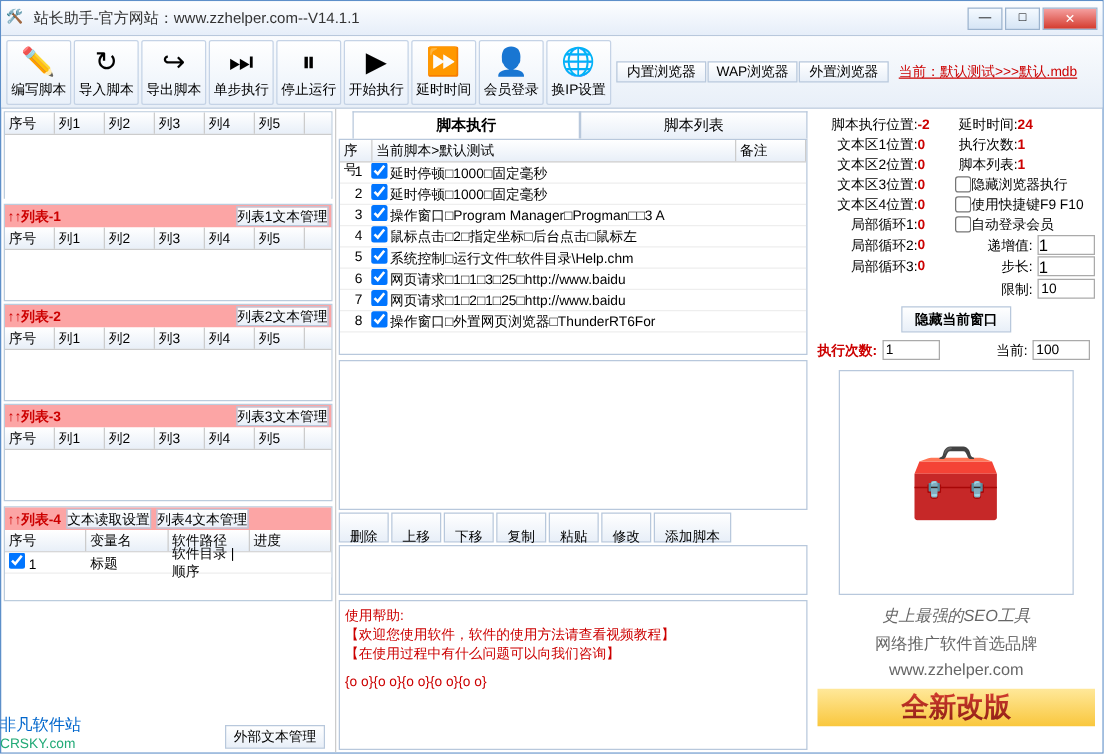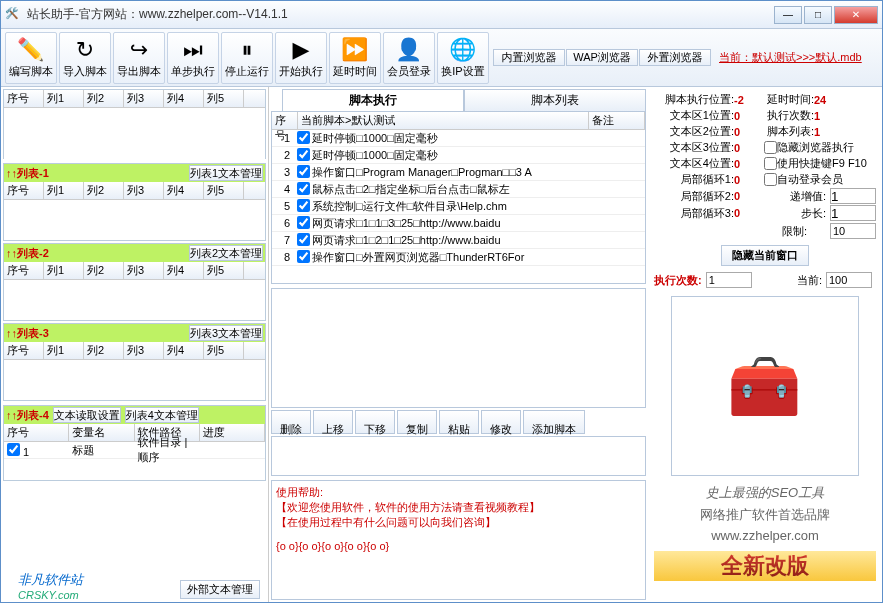--- a/index.html
+++ b/index.html
@@ -16,21 +16,21 @@
 .tbtn .ico { font-size: 22px; height: 28px; display: flex; align-items: center; }
 .tbtn .lbl { font-size: 11px; }
 .tool-right { display: flex; flex-direction: row; gap: 1px; margin-left: 2px; }
 .tool-right button { width: 72px; height: 17px; font-size: 11px; background: linear-gradient(#fff,#e8eff8); border: 1px solid #b8c8dc; cursor: pointer; }
 .db-link { color: #c00; text-decoration: underline; font-size: 11px; margin-left: 8px; cursor: pointer; }
 .content { flex: 1; display: flex; overflow: hidden; }
 .left-col { width: 268px; display: flex; flex-direction: column; border-right: 1px solid #ccc; }
 .mid-col { flex: 1; display: flex; flex-direction: column; }
 .right-col { width: 234px; padding: 4px 6px; overflow: hidden; }
 .panel { border: 1px solid #bcd; margin: 2px; }
-.panel-hdr { height: 18px; background: #bef264; display: flex; align-items: center; padding: 0 2px; gap: 4px; }
+.panel-hdr { height: 18px; background: #fca5a5; display: flex; align-items: center; padding: 0 2px; gap: 4px; }
 .panel-hdr .lbl { color: #c00; font-weight: bold; font-size: 11px; }
 .panel-hdr button { font-size: 11px; height: 16px; background: linear-gradient(#fff,#e8eff8); border: 1px solid #b8c8dc; cursor: pointer; padding: 0 0; }
 .list-hdr { display: flex; background: linear-gradient(#fff,#e8eff8); border-bottom: 1px solid #ccc; height: 18px; }
 .list-hdr span { border-right: 1px solid #ccc; padding: 1px 3px; font-size: 11px; white-space: nowrap; overflow: hidden; }
 .list-body { background: #fff; }
 .toplist { height: 70px; }
 .lst { height: 78px; }
 .lst4 { height: 76px; }
 .tabs { display: flex; height: 22px; margin: 2px 2px 0; padding-left: 11px; }
 .tab { flex: 1; border: 1px solid #b8c8dc; border-bottom: none; background: linear-gradient(#fff,#e8eff8); display: flex; align-items: center; justify-content: center; font-size: 12px; cursor: pointer; }
@@ -51,29 +51,29 @@
 .info-row { display: flex; font-size: 11px; margin: 1px 0; align-items: center; }
 .info-row .k { width: 80px; text-align: right; }
 .info-row .v { width: 24px; color: #c00; font-weight: bold; }
 .info-row .k2 { width: 56px; text-align: right; }
 .info-row .v2 { width: 24px; color: #c00; font-weight: bold; }
 .hide-btn { margin: 6px auto; display: block; padding: 2px 10px; font-size: 11px; font-weight: bold; background: linear-gradient(#fff,#e8eff8); border: 1px solid #b8c8dc; cursor: pointer; }
 .exec-row { display: flex; align-items: center; font-size: 11px; margin: 3px 0; }
 .exec-row .lbl { color: #c00; font-weight: bold; }
 .exec-row input { width: 46px; height: 16px; border: 1px solid #aaa; font-size: 11px; padding: 0 2px; margin: 0 4px; }
 .param-row { display: flex; align-items: center; font-size: 11px; margin: 2px 0; justify-content: flex-end; }
-.param-row .lbl { width: 44px; }
+.param-row .lbl { width: 44px; text-align: right; }
 .param-row input { width: 46px; height: 16px; border: 1px solid #aaa; font-size: 11px; padding: 0 2px; margin-left: 4px; }
 .logo-box { width: 188px; height: 180px; margin: 8px auto 0; border: 1px solid #b8c8dc; background: #fff; display: flex; align-items: center; justify-content: center; font-size: 60px; }
 .promo { text-align: center; font-size: 13px; color: #666; margin-top: 8px; font-style: italic; }
 .promo2 { text-align: center; font-size: 13px; color: #666; margin-top: 4px; }
 .promo3 { text-align: center; font-size: 13px; color: #666; margin-top: 4px; }
 .banner { text-align: center; font-size: 22px; font-weight: bold; margin-top: 8px; background: linear-gradient(#ffe89a,#f9c73d); }
 .banner span { background: linear-gradient(#d43b2e,#8c1f16); -webkit-background-clip: text; color: transparent; }
-.watermark { position: absolute; left: 18px; bottom: 2px; font-size: 11px; color: #2a7; font-style: italic; }
+.watermark { position: absolute; left: 0; bottom: 2px; font-size: 11px; color: #2a7; }
 .watermark .cn { color: #06c; font-size: 13px; }
 .ext-btn { position: absolute; left: 180px; bottom: 4px; padding: 1px 6px; font-size: 11px; background: linear-gradient(#fff,#e8eff8); border: 1px solid #b8c8dc; cursor: pointer; }
 </style>
 </head>
 <body>
 
 <div class="window">
   <div class="titlebar">
     <span class="icon">🛠️</span>
     <span class="title">站长助手-官方网站：www.zzhelper.com--V14.1.1</span>

